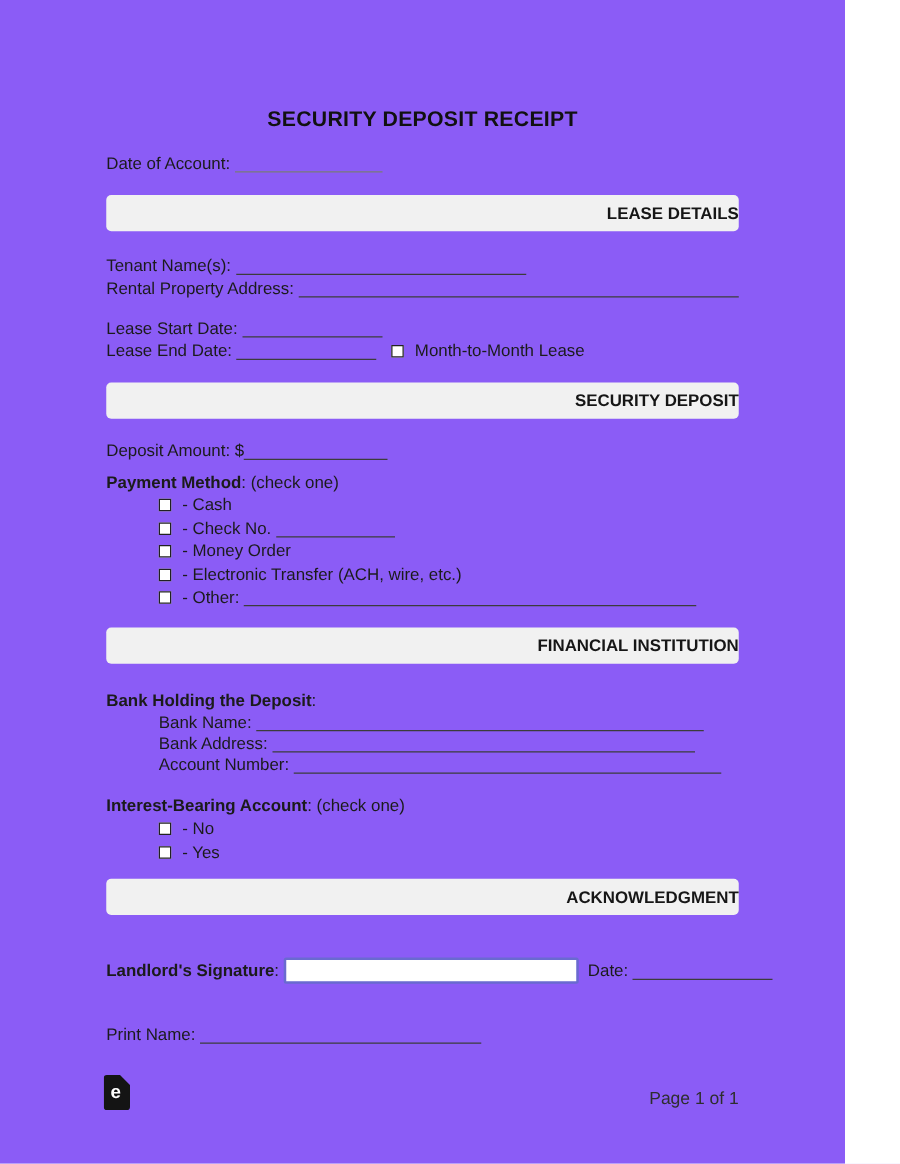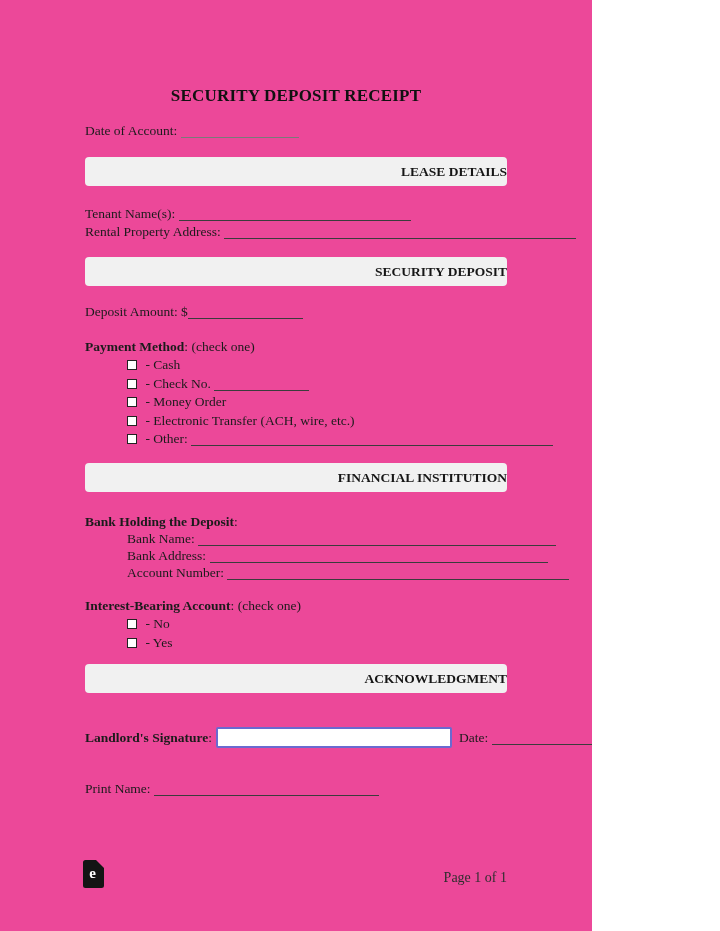--- a/index.html
+++ b/index.html
@@ -1,21 +1,21 @@
 <!DOCTYPE html>
 <html style="--bar-bg: #f1f1f1; --sig-border: #6a6ad0;"><head>
 <meta charset="utf-8">
 <style>
   * { margin:0; padding:0; box-sizing:border-box; }
   html,body { background:#ffffff; }
   .page {
     position:relative;
-    width:592px; height:931px;
-    background:#ec4899;
-    font-family:Liberation Serif, serif;
+    width:676px; height:931px;
+    background:#8b5cf6;
+    font-family:Liberation Sans, sans-serif;
     font-size:13.5px;
     color:#1b1b1b;
     overflow:hidden;
   }
   .content { padding:0 85px; }
   h1.title {
     margin-top:86px;
     font-size:17px;
     font-weight:bold;
     text-align:center;
@@ -35,21 +35,21 @@
     font-size:13.5px;
     color:#161616;
   }
   .bar.b2 { margin-top:17px; }
   .bar.b3 { margin-top:14px; }
   .bar.b4 { margin-top:12px; }
   .group { line-height:17.5px; }
   .g-tenant   { margin-top:19px; }
   .g-dates    { margin-top:15px; }
   .g-amount   { margin-top:17px; }
-  .g-method   { margin-top:17px; line-height:18.5px; }
+  .g-method   { margin-top:7px; line-height:18.5px; }
   .g-bank     { margin-top:21px; line-height:17.3px; }
   .g-interest { margin-top:15px; line-height:18.5px; }
   .indent { padding-left:42px; }
   .b { font-weight:bold; }
   .line {
     display:inline-block;
     height:13px;
     border-bottom:1px solid #3c3c3c;
     vertical-align:-3px;
   }
@@ -123,20 +123,32 @@
       <div class="row">
         <span>Tenant Name(s):</span>
         <span class="line w-ten"></span>
       </div>
       <div class="row">
         <span>Rental Property Address:</span>
         <span class="line w-addr"></span>
       </div>
     </div>
 
+    <div class="group g-dates">
+      <div class="row">
+        <span>Lease Start Date:</span>
+        <span class="line w-ls"></span>
+      </div>
+      <div class="row">
+        <span>Lease End Date:</span>
+        <span class="line w-le"></span>
+        <span class="cb"></span>
+        <span>Month-to-Month Lease</span>
+      </div>
+    </div>
 
     <div class="bar b2">
       <span>SECURITY DEPOSIT</span>
     </div>
 
     <div class="group g-amount">
       <div class="row">
         <span>Deposit Amount: $</span><span class="line w-amt"></span>
       </div>
     </div>

